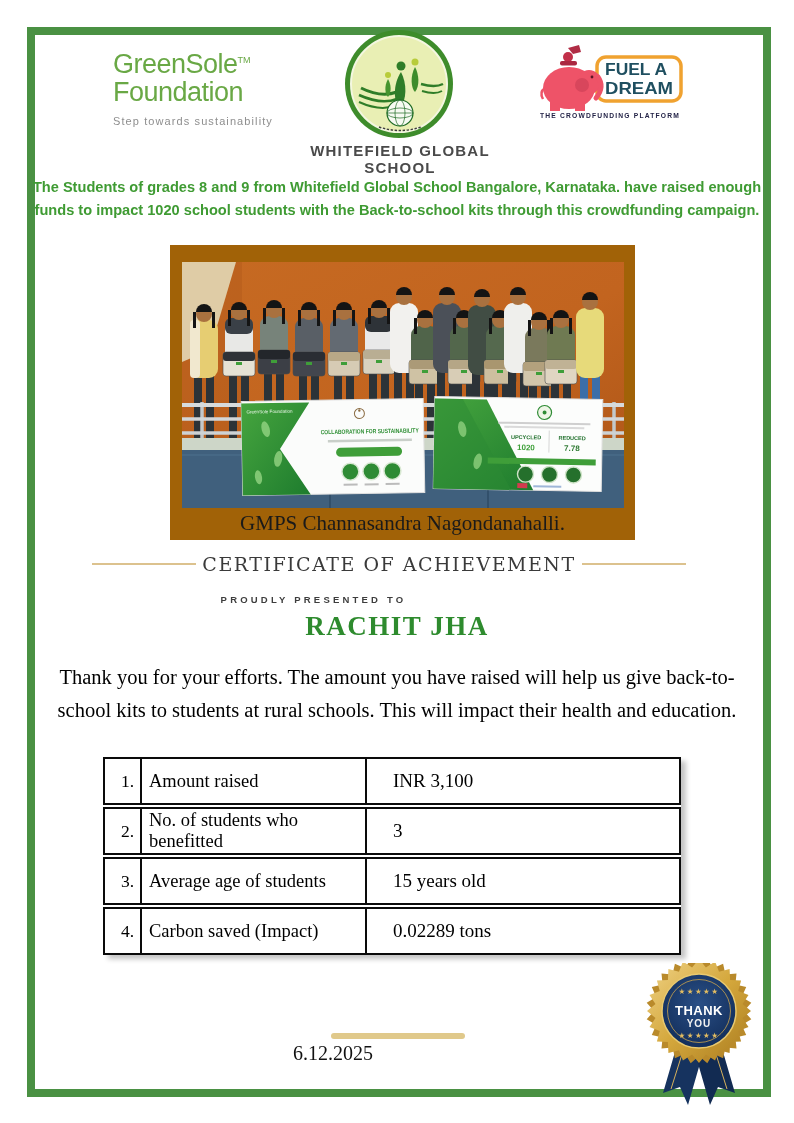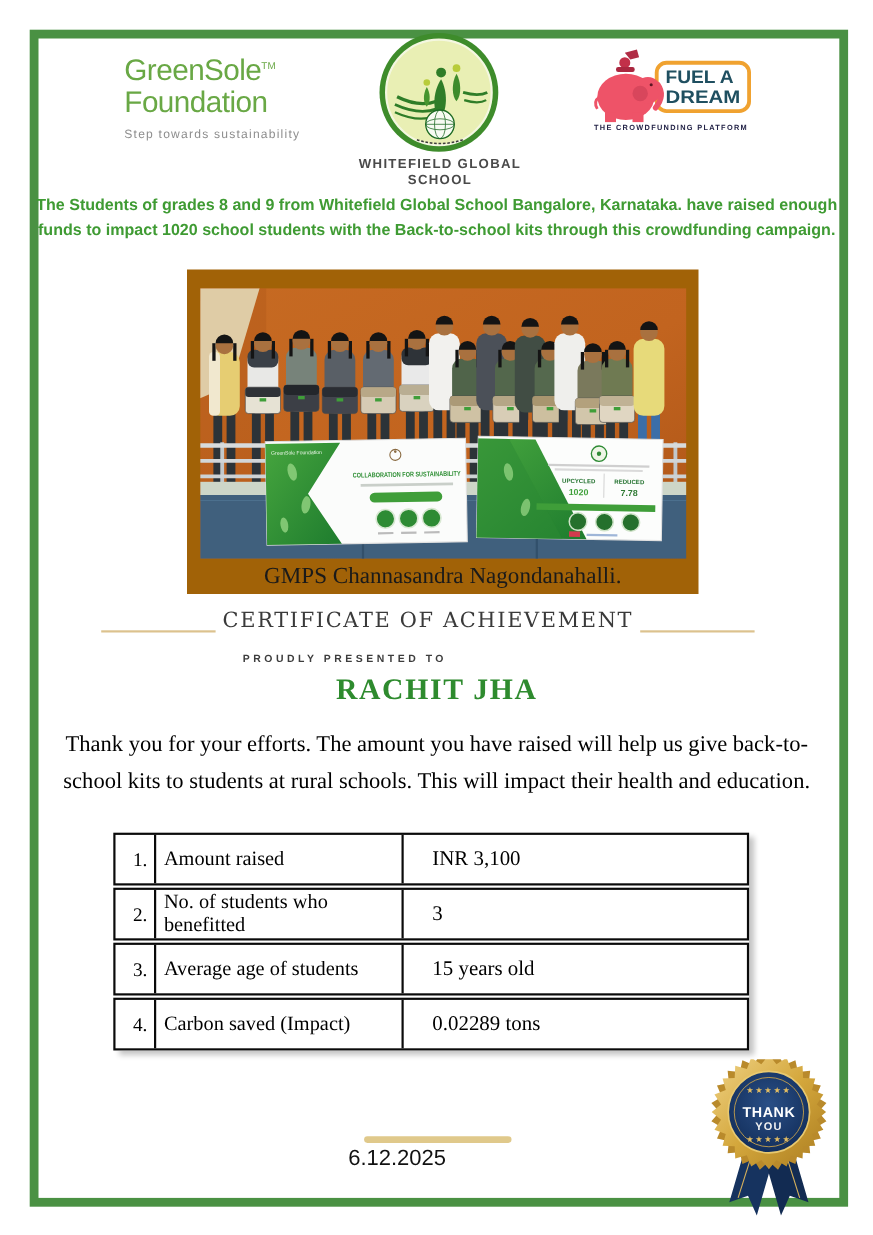--- a/index.html
+++ b/index.html
@@ -7,53 +7,53 @@
        font-family:"Liberation Sans",sans-serif;}
   .abs{position:absolute;}
   
   .frame{left:27px;top:27px;width:744px;height:1070px;border:8px solid #4a9143;box-sizing:border-box;}
   
   .gs-logo{left:113px;top:48px;line-height:25px;}
   .gs-title{font-size:27px;color:#69a845;letter-spacing:-0.5px;}
   .gs-tm{font-size:9px;vertical-align:10px;color:#69a845;}
   .gs-tag{font-size:11px;color:#8e8e8e;letter-spacing:1.1px;margin-top:4px;}
   
-  .wgs-caption{left:300px;top:142px;width:200px;text-align:center;font-size:12px;font-weight:bold;
+  .wgs-caption{left:300px;top:142px;width:200px;text-align:center;font-size:15px;font-weight:bold;
                letter-spacing:1.2px;color:#4a4a4a;}
   
   .statement{left:0;top:176px;width:794px;text-align:center;font-size:14.6px;font-weight:bold;
              color:#3f9b33;line-height:23px;}
   
   .photo-frame{left:170px;top:245px;width:465px;height:295px;background:#a16207;}
   .photo-caption{position:absolute;left:0;bottom:4px;width:100%;text-align:center;
                  font-family:"Liberation Serif",serif;font-size:21px;color:#1a1a1a;}
   
-  .cert-head{left:0;top:553px;width:778px;display:flex;align-items:flex-end;justify-content:center;gap:6px;}
+  .cert-head{left:0;top:553px;width:778px;display:flex;align-items:center;justify-content:center;gap:6px;}
   .gold-rule{width:104px;height:2px;background:#dcc28e;}
   .cert-title{font-family:"DejaVu Serif",serif;font-size:19px;letter-spacing:1.5px;color:#3a3a3a;}
   .presented{left:0;top:594px;width:627px;text-align:center;font-size:9.5px;font-weight:600;
              letter-spacing:3.2px;color:#3d3d3d;}
   .recipient{left:0;top:611px;width:794px;text-align:center;font-family:"Liberation Serif",serif;
              font-size:27px;font-weight:bold;letter-spacing:1.5px;color:#2e8b2e;}
   .message{left:27px;top:661px;width:740px;text-align:center;font-family:"Liberation Serif",serif;
            font-size:20.5px;color:#000;line-height:33px;}
   
   .impact-table{left:103px;top:757px;width:578px;box-shadow:5px 4px 5px #c4c4c4;}
   .t-row{display:grid;grid-template-columns:37px 225px 1fr;height:48px;box-sizing:border-box;
          border:2px solid #0a0a0a;margin-bottom:2px;background:#fff;
          font-family:"Liberation Serif",serif;font-size:19px;color:#000;}
   .t-row:last-child{margin-bottom:0;}
   .t-num{display:flex;align-items:center;justify-content:flex-end;padding-right:6px;font-size:17.5px;
          border-right:2px solid #0a0a0a;}
   .t-label{display:flex;align-items:center;padding-left:7px;border-right:2px solid #0a0a0a;font-size:18.5px;}
   .t-value{display:flex;align-items:center;padding-left:26px;}
   
   .date-rule{left:331px;top:1033px;width:134px;height:6px;border-radius:3px;background:#e0c98b;}
-  .date-text{left:0;top:1042px;width:666px;text-align:center;font-family:Liberation Sans, sans-serif;
-             font-size:20px;color:#111;margin-left:28px;}
+  .date-text{left:0;top:1042px;width:666px;text-align:center;font-family:Liberation Serif, serif;
+             font-size:20px;color:#111;}
   .badge{left:633px;top:963px;width:132px;height:148px;z-index:5;}
   svg text{font-family:"Liberation Sans",sans-serif;}
 </style>
 </head>
 <body>
 
 <div class="abs frame"></div>
 
 <div class="abs gs-logo">
   <div>

